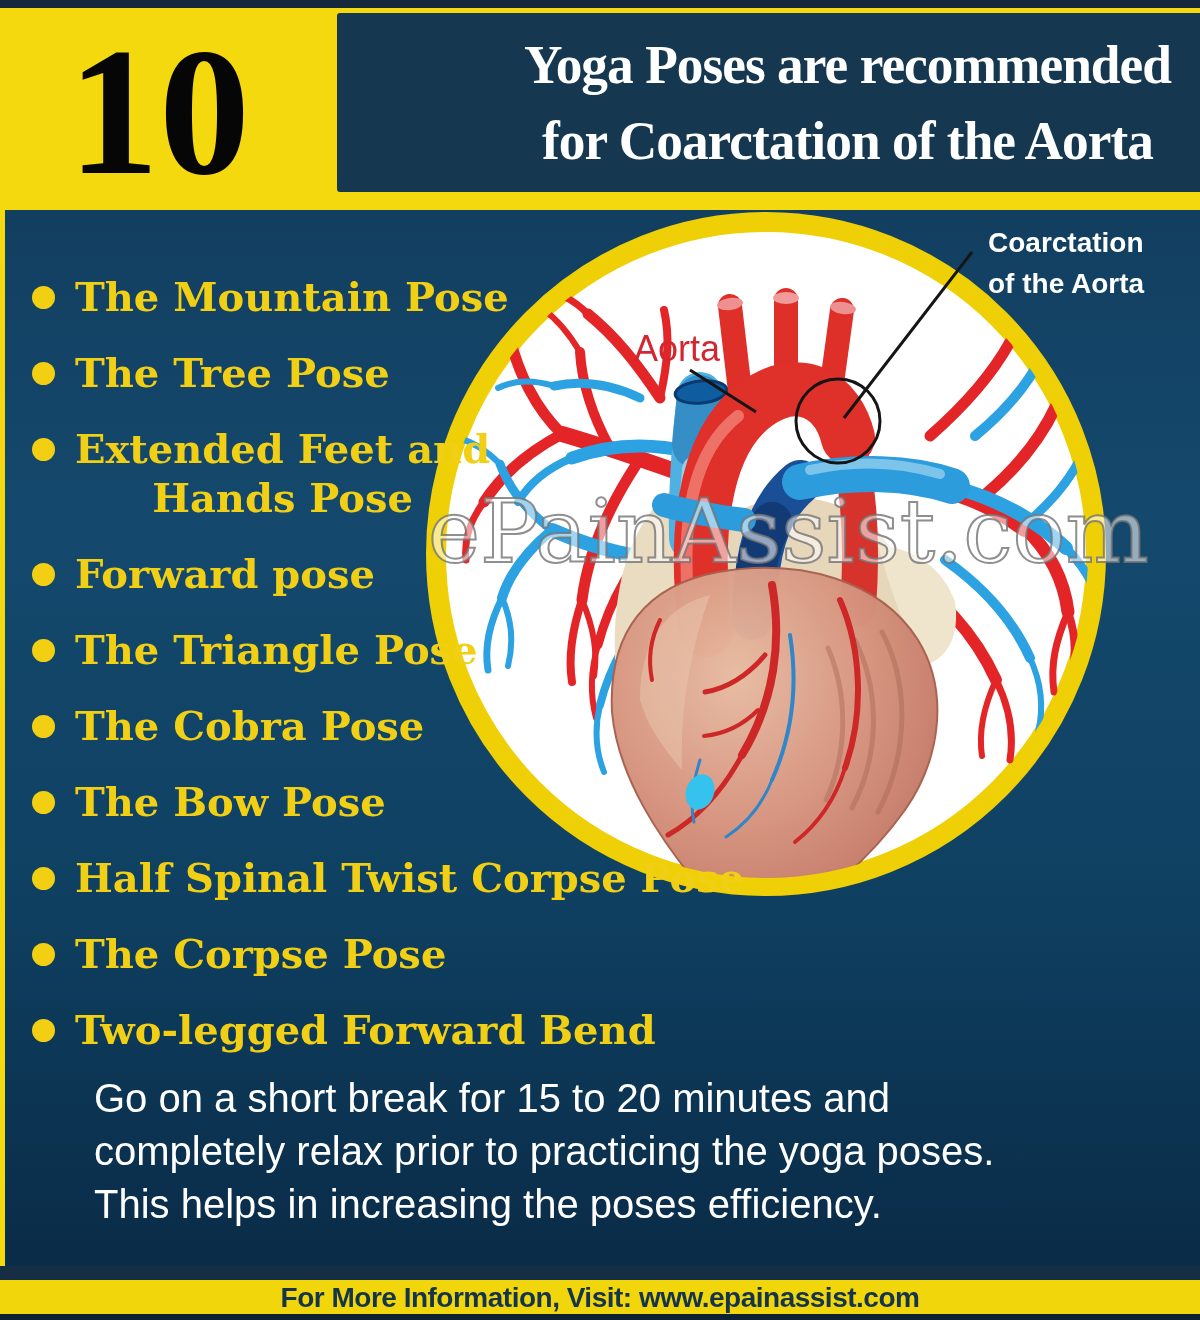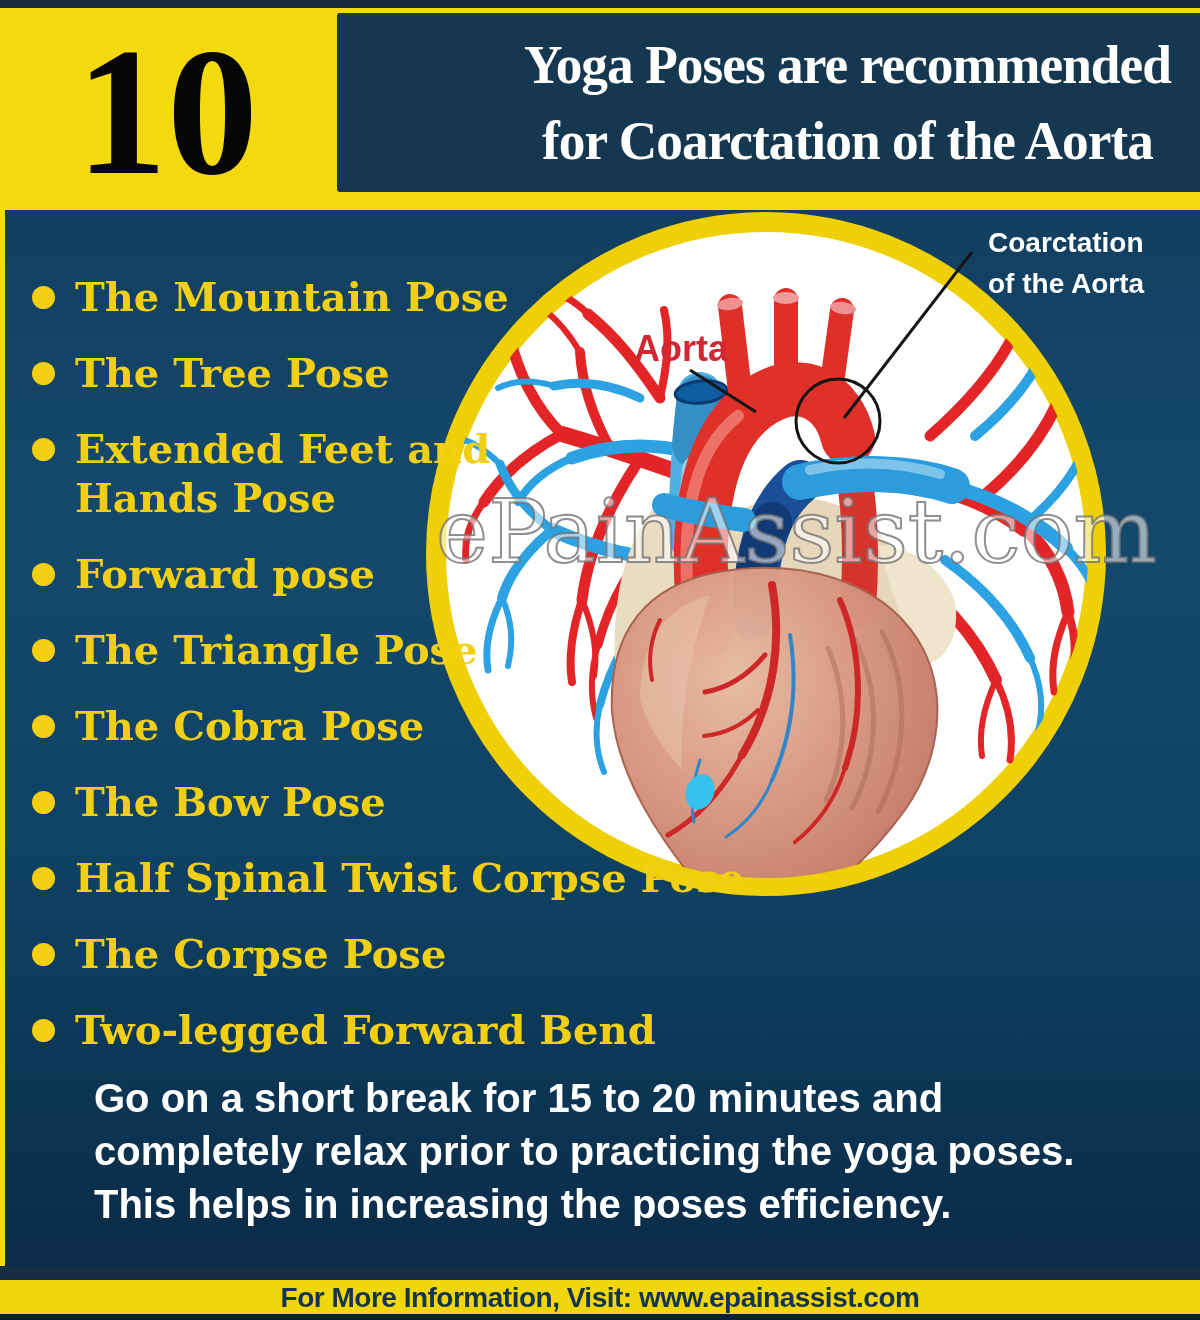--- a/index.html
+++ b/index.html
@@ -1,43 +1,43 @@
 <!DOCTYPE html>
 <html><head>
 <meta charset="utf-8">
 <style>
   html,body{margin:0;padding:0;background:#333;}
   .page{position:relative;width:1200px;height:1320px;overflow:hidden;
         font-family:"Liberation Sans",sans-serif;background:linear-gradient(180deg,#123E5F 14%,#14496D 40%,#0F4163 66%,#0A2C48 95%,#0B3050 100%);}
   
   .top-strip{position:absolute;left:0;top:0;width:1200px;height:8px;background:#16293C;z-index:6;}
   .header-band{position:absolute;left:0;top:8px;width:1200px;height:202px;background:#F3D90D;z-index:4;}
-  .big-number{position:absolute;left:42px;top:16px;width:250px;text-align:center;
+  .big-number{position:absolute;left:34px;top:16px;width:250px;text-align:center;
               font-family:"Liberation Serif",serif;font-weight:bold;font-size:182px;line-height:176px;color:#060606;}
   .title-box{position:absolute;left:337px;top:5px;width:1021px;height:179px;background:#15374F;border-radius:3px;
              display:flex;align-items:center;justify-content:center;}
   .title-text{font-family:"Liberation Serif",serif;font-weight:bold;font-size:55px;line-height:76px;
               color:#FFFFFF;text-align:center;white-space:pre-line;letter-spacing:-1px;transform:scaleX(.97);}
   .left-strip{position:absolute;left:0;top:8px;width:5px;height:1272px;background:#F3D90D;z-index:5;}
   
   .pose-list{position:absolute;left:32px;top:272px;z-index:3;list-style:none;margin:0;padding:0;}
   .pose-list li{display:flex;align-items:flex-start;margin-bottom:27px;}
   .bullet{flex:0 0 auto;width:23px;height:23px;border-radius:50%;background:#F2CF12;margin:14px 20px 0 0;}
   .pose-text{font-family:"DejaVu Serif",serif;font-weight:bold;font-size:40px;line-height:49px;
-             color:#F1CF15;white-space:pre-line;}
+             color:#F1CF15;white-space:pre-line;text-align:center;}
   
   .svg-layer{position:absolute;left:0;top:0;width:1200px;height:1320px;z-index:1;}
   .watermark{position:absolute;left:428px;top:488px;z-index:2;font-family:"DejaVu Serif",serif;
-             font-size:88px;line-height:88px;white-space:nowrap;color:rgba(255,255,255,0.55);padding-left:8px;
+             font-size:88px;line-height:88px;white-space:nowrap;color:rgba(255,255,255,0.55);
              -webkit-text-stroke:2px rgba(115,115,115,0.8);}
   .coarct-label{position:absolute;left:988px;top:222px;z-index:2;color:#FFFFFF;font-weight:bold;
                 font-size:28px;line-height:41px;white-space:pre-line;}
-  .aorta-label{position:absolute;left:634px;top:328px;z-index:2;color:#D22730;font-weight:bold;font-size:36px;}
-  
-  .note{position:absolute;left:94px;top:1072px;width:1080px;z-index:3;color:#FFFFFF;font-weight:bold;
+  .aorta-label{position:absolute;left:634px;top:328px;z-index:2;color:#D22730;font-weight:normal;font-size:36px;}
+  
+  .note{position:absolute;left:94px;top:1072px;width:1080px;z-index:3;color:#FFFFFF;font-weight:normal;
         font-size:40px;line-height:53px;white-space:pre-line;}
   .footer-strip{position:absolute;left:0;top:1266px;width:1200px;height:14px;background:#152E44;z-index:5;}
   .footer-bar{position:absolute;left:0;top:1280px;width:1200px;height:34px;background:#F2D60C;z-index:5;
               display:flex;align-items:flex-end;justify-content:center;}
   .footer-text{color:#14344C;font-weight:bold;font-size:28px;letter-spacing:-0.5px;}
   .bottom-strip{position:absolute;left:0;top:1314px;width:1200px;height:6px;background:#0C2134;z-index:5;}
 </style>
 </head>
 <body>
 

